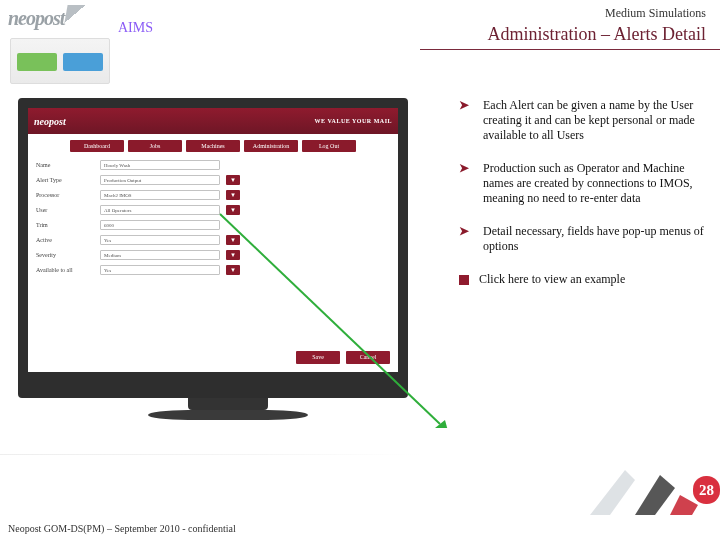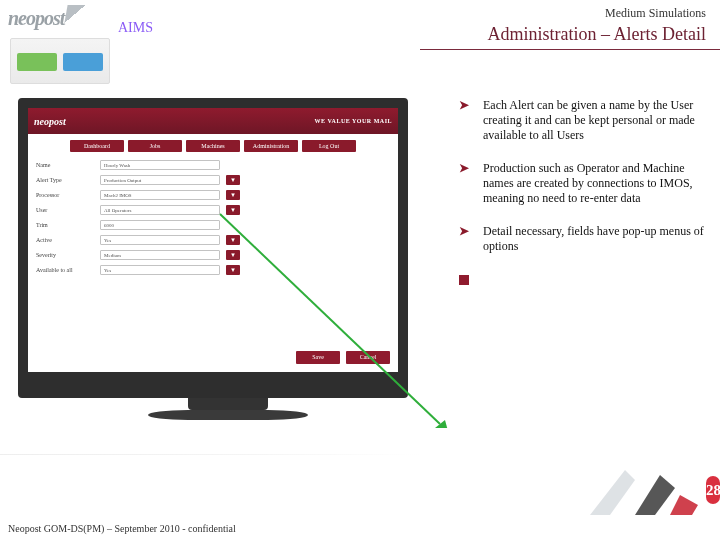--- a/index.html
+++ b/index.html
@@ -68,21 +68,21 @@
   
   .line-green { position:absolute; left:0; top:0; pointer-events:none; }
 
   
   .bullets { list-style:none; }
   .bullets li { display:flex; gap:10px; margin-bottom:18px; font:12px/1.25 Verdana; color:#111; }
   .arrow { color:#8a1a2b; font-weight:bold; flex:0 0 14px; }
   .square { width:10px; height:10px; background:#8f1b2e; margin-top:3px; flex:0 0 10px; }
 
   
-  .pg { position:absolute; right:0; bottom:36px; width:14px; height:28px; background:#d9303f;
+  .pg { position:absolute; right:0; bottom:36px; width:27px; height:28px; background:#d9303f;
     color:#fff; font: bold 15px/28px Verdana; text-align:center;border-radius:13px; }
 
   
   .bottom { position:absolute; left:0; right:0; bottom:0; height:86px; }
   .wm { position:absolute; right:20px; bottom:20px; width:120px; height:60px; opacity:.85; }
   .wm svg { width:100%; height:100%; }
   .rule { position:absolute; left:0; top:0; width:420px; height:1px;
     background: linear-gradient(90deg,#eee,#f5f5f5 60%,transparent); }
   .foot { position:absolute; left:8px; bottom:6px; font:10px Verdana; color:#333; }
 </style>
@@ -178,20 +178,21 @@
       <li>
         <span class="arrow">➤</span>
         <span>Production such as Operator and Machine names are created by connections to IMOS, meaning no need to re-enter data</span>
       </li>
       <li>
         <span class="arrow">➤</span>
         <span>Detail necessary, fields have pop-up menus of options</span>
       </li>
       <li>
         <span class="square"></span>
+        <span>Click here to view an example</span>
       </li>
     </ul>
   </div>
 </div>
 
 <div class="pg">28</div>
 
 <div class="bottom">
   <div class="rule"></div>
   <div class="wm">

